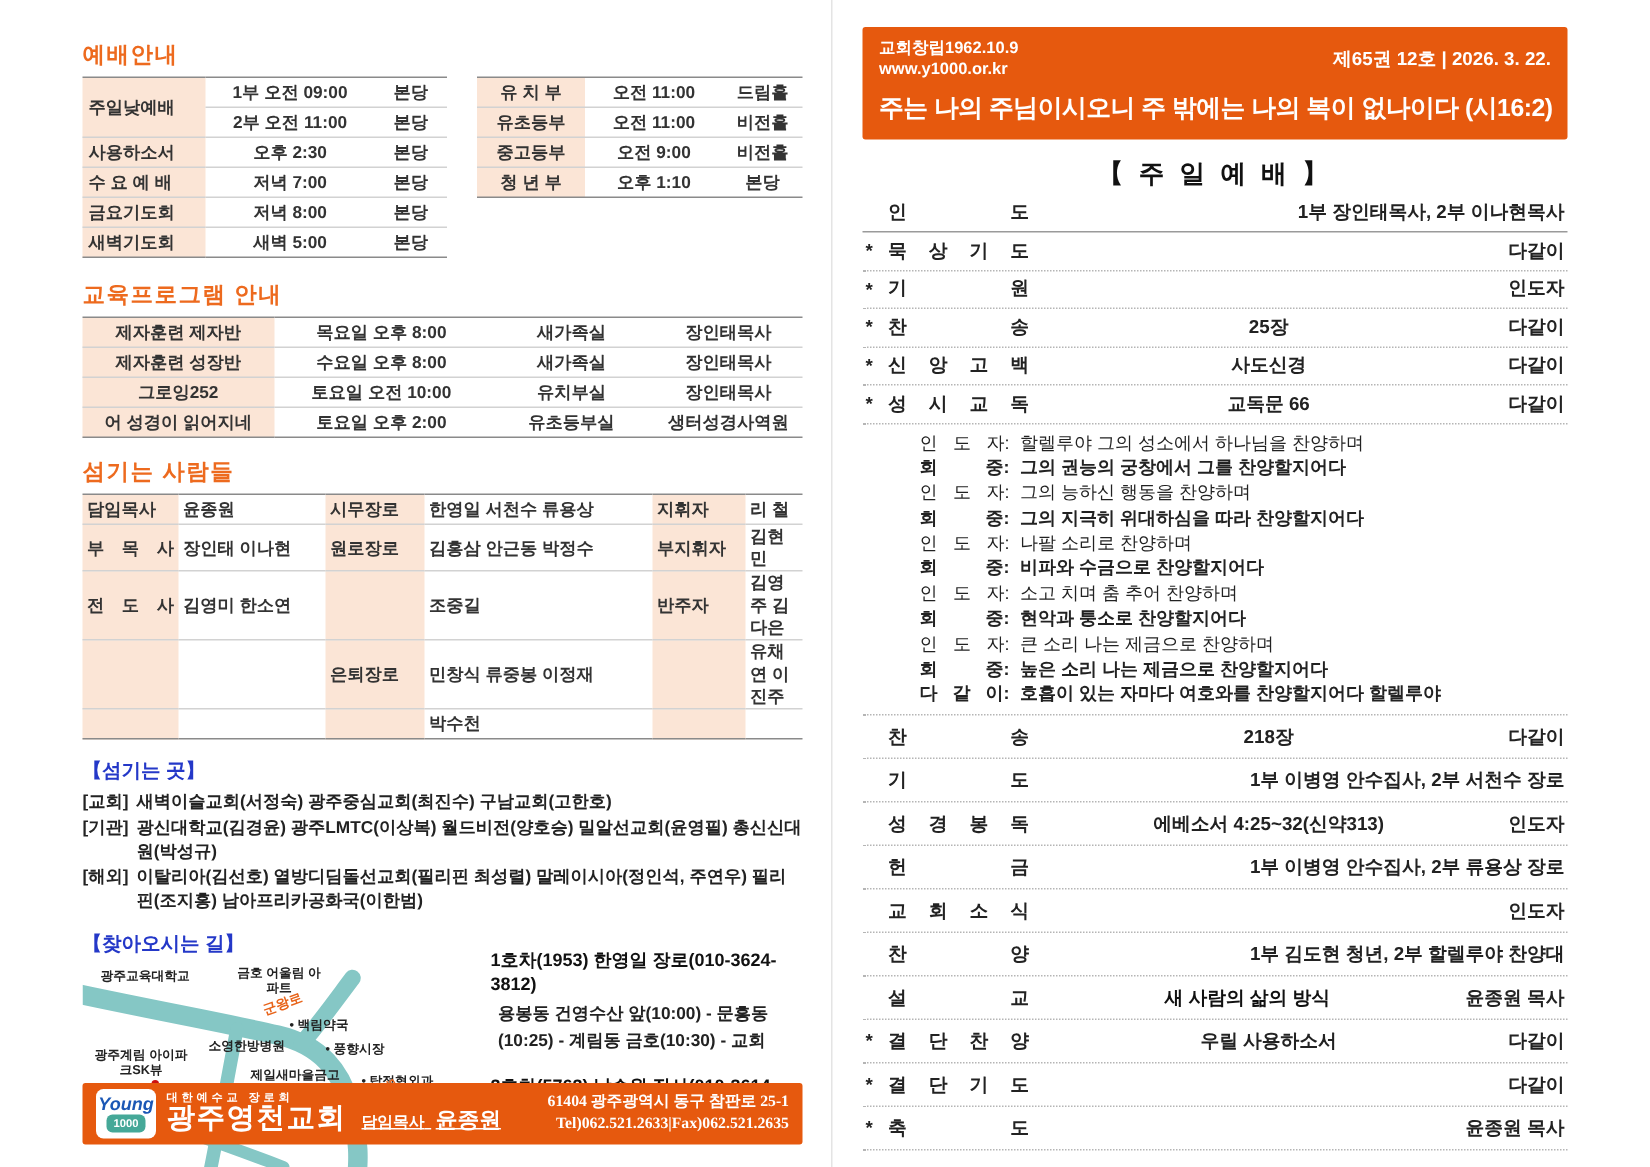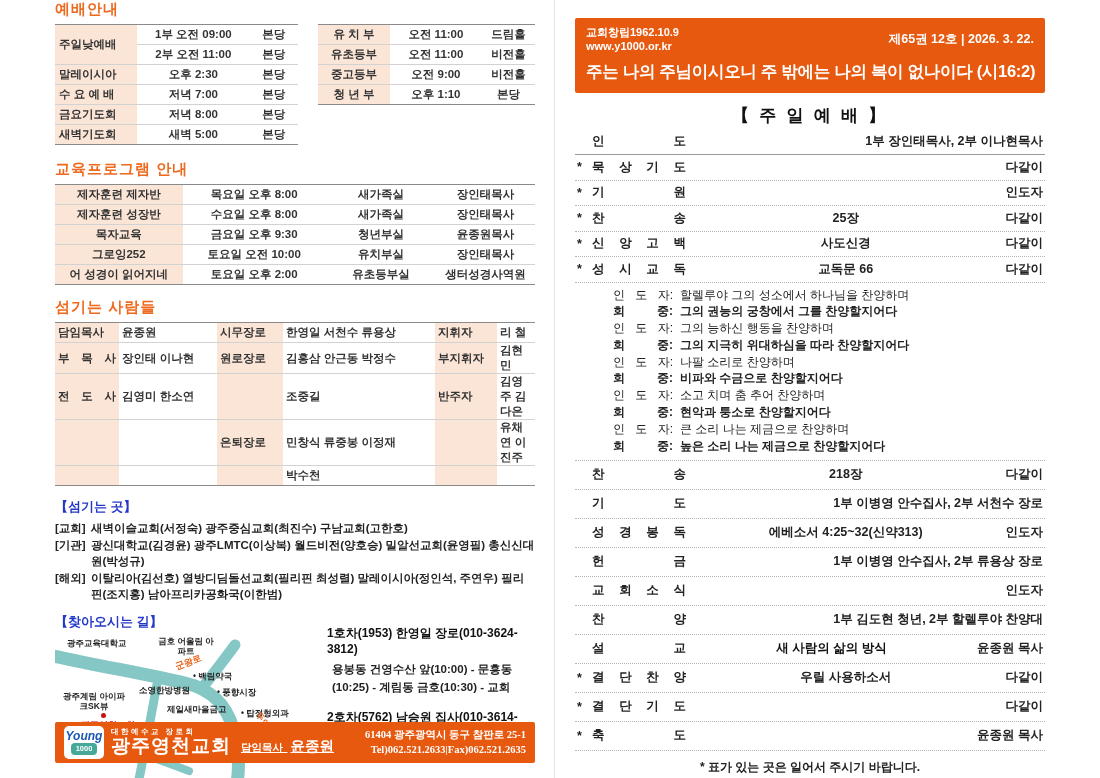--- a/index.html
+++ b/index.html
@@ -100,36 +100,36 @@
   .note{text-align:center;font-size:12px;font-weight:600;color:#222;margin-top:8px;}
 </style>
 </head>
 <body>
 
 <div class="sheet">
   <div class="divider"></div>
 
   <div class="page-left">
 
-    <h2 class="oh" style="">예배안내</h2>
+    <h2 class="oh" style="margin-top:27px;">예배안내</h2>
 
     <div class="svc-wrap" style="margin-top:0;">
       <table class="tbl svc1">
         <tbody>
             <tr>
           <td class="lab c0" rowspan="2">주일낮예배</td>
           <td class="c1">1부 오전 09:00</td>
           <td class="c2">본당</td>
         </tr>
         <tr>
           <td class="c1">2부 오전 11:00</td>
           <td class="c2">본당</td>
         </tr>
         <tr>
-          <td class="lab c0">말레이시아</td>
+          <td class="lab c0">사용하소서</td>
           <td class="c1">오후 2:30</td>
           <td class="c2">본당</td>
         </tr>
         <tr>
           <td class="lab c0">수 요 예 배</td>
           <td class="c1">저녁 7:00</td>
           <td class="c2">본당</td>
         </tr>
         <tr>
           <td class="lab c0">금요기도회</td>
@@ -178,26 +178,20 @@
           <td class="lab c0">제자훈련 제자반</td>
           <td class="c1">목요일 오후 8:00</td>
           <td class="c2">새가족실</td>
           <td class="c3">장인태목사</td>
         </tr>
         <tr>
           <td class="lab c0">제자훈련 성장반</td>
           <td class="c1">수요일 오후 8:00</td>
           <td class="c2">새가족실</td>
           <td class="c3">장인태목사</td>
-        </tr>
-        <tr>
-          <td class="lab c0">목자교육</td>
-          <td class="c1">금요일 오후 9:30</td>
-          <td class="c2">청년부실</td>
-          <td class="c3">윤종원목사</td>
         </tr>
         <tr>
           <td class="lab c0">그로잉252</td>
           <td class="c1">토요일 오전 10:00</td>
           <td class="c2">유치부실</td>
           <td class="c3">장인태목사</td>
         </tr>
         <tr>
           <td class="lab c0">어 성경이 읽어지네</td>
           <td class="c1">토요일 오후 2:00</td>
@@ -418,20 +412,24 @@
           <span>현악과 퉁소로 찬양할지어다</span>
         </div>
       <div class="rd-line">
           <span class="rd-s">인 도 자:</span>
           <span>큰 소리 나는 제금으로 찬양하며</span>
         </div>
       <div class="rd-line b">
           <span class="rd-s">회 중:</span>
           <span>높은 소리 나는 제금으로 찬양할지어다</span>
         </div>
+      <div class="rd-line b">
+          <span class="rd-s">다 같 이:</span>
+          <span>호흡이 있는 자마다 여호와를 찬양할지어다 할렐루야</span>
+        </div>
     </div>
 
     <div class="o2">
       <div class="ol-row">
         <span class="ol-star"></span>
         <span class="ol-label">찬 송</span>
         <span class="ol-center">218장</span>
         <span class="ol-right">다같이</span>
       </div>
       <div class="ol-row">

